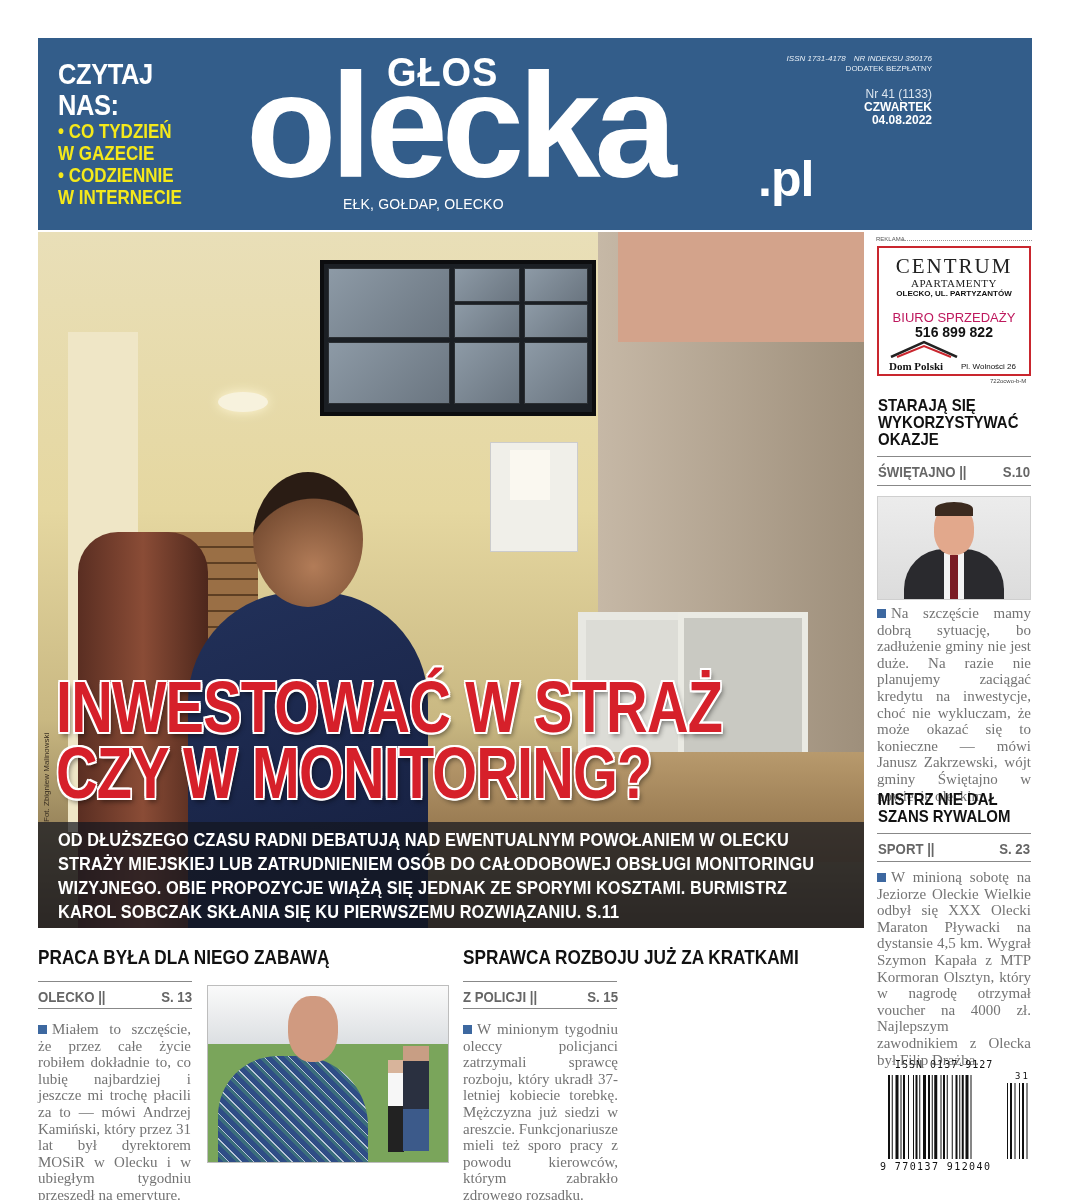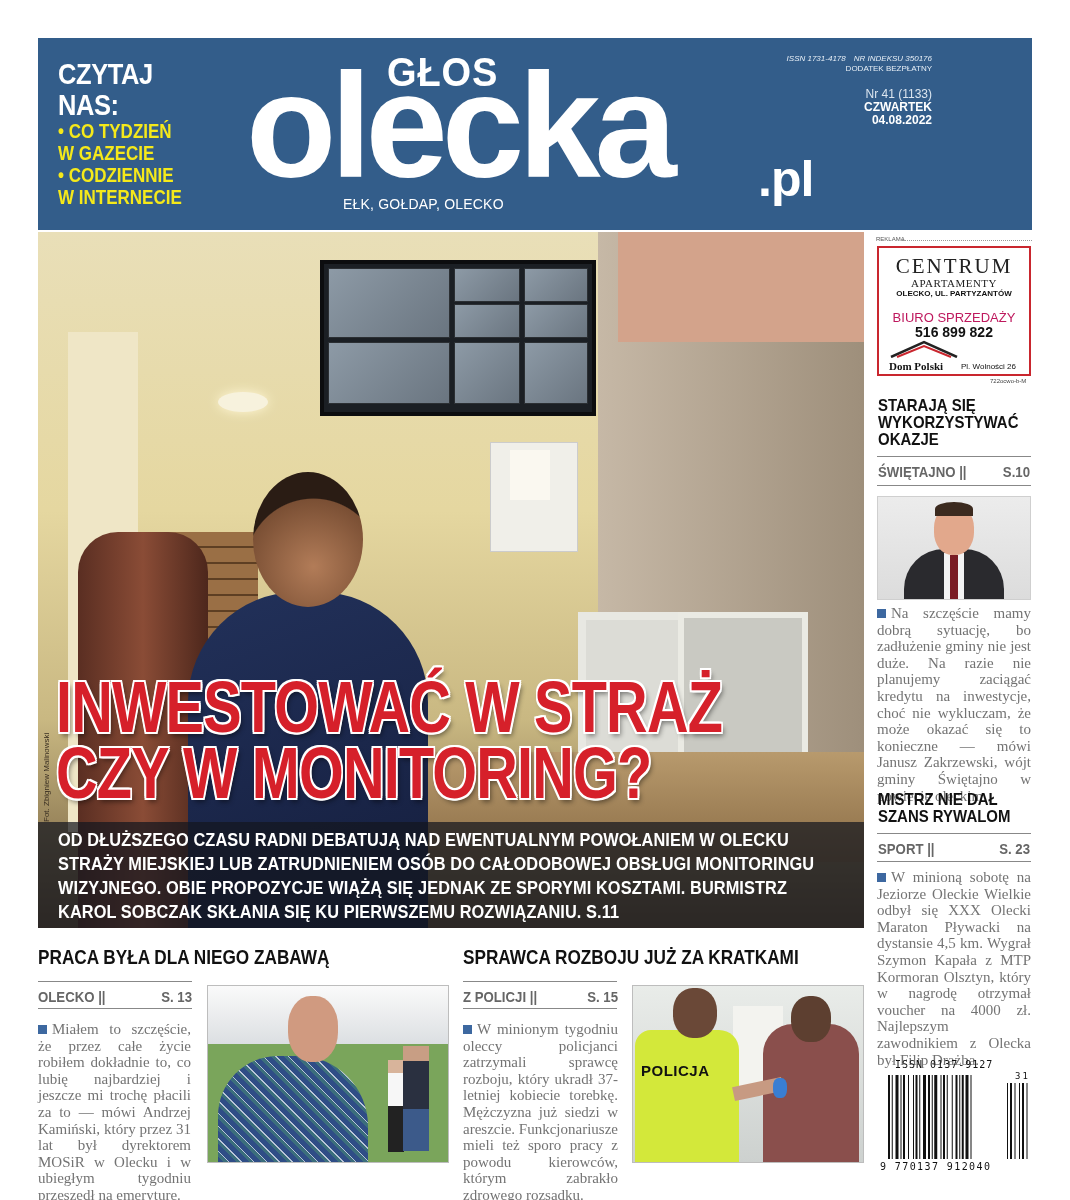--- a/index.html
+++ b/index.html
@@ -227,31 +227,20 @@
       <div class="mhead"></div>
   </div>
 
   <div class="bottom-title" style="left:463px;top:946px;">SPRAWCA ROZBOJU JUŻ ZA KRATKAMI</div>
   <div class="rule" style="left:463px;top:981px;width:154px;"></div>
   <div class="kicker" style="left:463px;top:988px;">Z POLICJI ||</div>
   <div class="pageref" style="left:546px;top:988px;width:72px;">S. 15</div>
   <div class="rule" style="left:463px;top:1008px;width:154px;"></div>
   <div class="body-text" style="left:463px;top:1021px;width:155px;">
     <span class="sq"></span><span>W minionym tygodniu oleccy policjanci zatrzymali sprawcę rozboju, który ukradł 37-letniej kobiecie torebkę. Mężczyzna już siedzi w areszcie. Funkcjonariusze mieli też sporo pracy z powodu kierowców, którym zabrakło zdrowego rozsądku.</span>
-  </div>
-  <div class="photo photo2">
-    <div class="corr"></div>
-    <div class="hood"></div>
-      <div class="sushead"></div>
-    <div class="vest">
-        <span>POLICJA</span>
-      </div>
-    <div class="cophead"></div>
-    <div class="arm"></div>
-      <div class="glove"></div>
   </div>
 
   <div class="issn-code">ISSN 0137-9127</div>
   <svg class="barcode" id="bc-main" viewBox="0 0 110 84" preserveAspectRatio="none">
       <rect x="0" y="0" width="2" height="84" fill="#111"></rect>
       <rect x="3.75" y="0" width="1" height="84" fill="#111"></rect>
       <rect x="7.5" y="0" width="3" height="84" fill="#111"></rect>
       <rect x="12.5" y="0" width="1" height="84" fill="#111"></rect>
       <rect x="15" y="0" width="2" height="84" fill="#111"></rect>
       <rect x="20" y="0" width="1" height="84" fill="#111"></rect>

